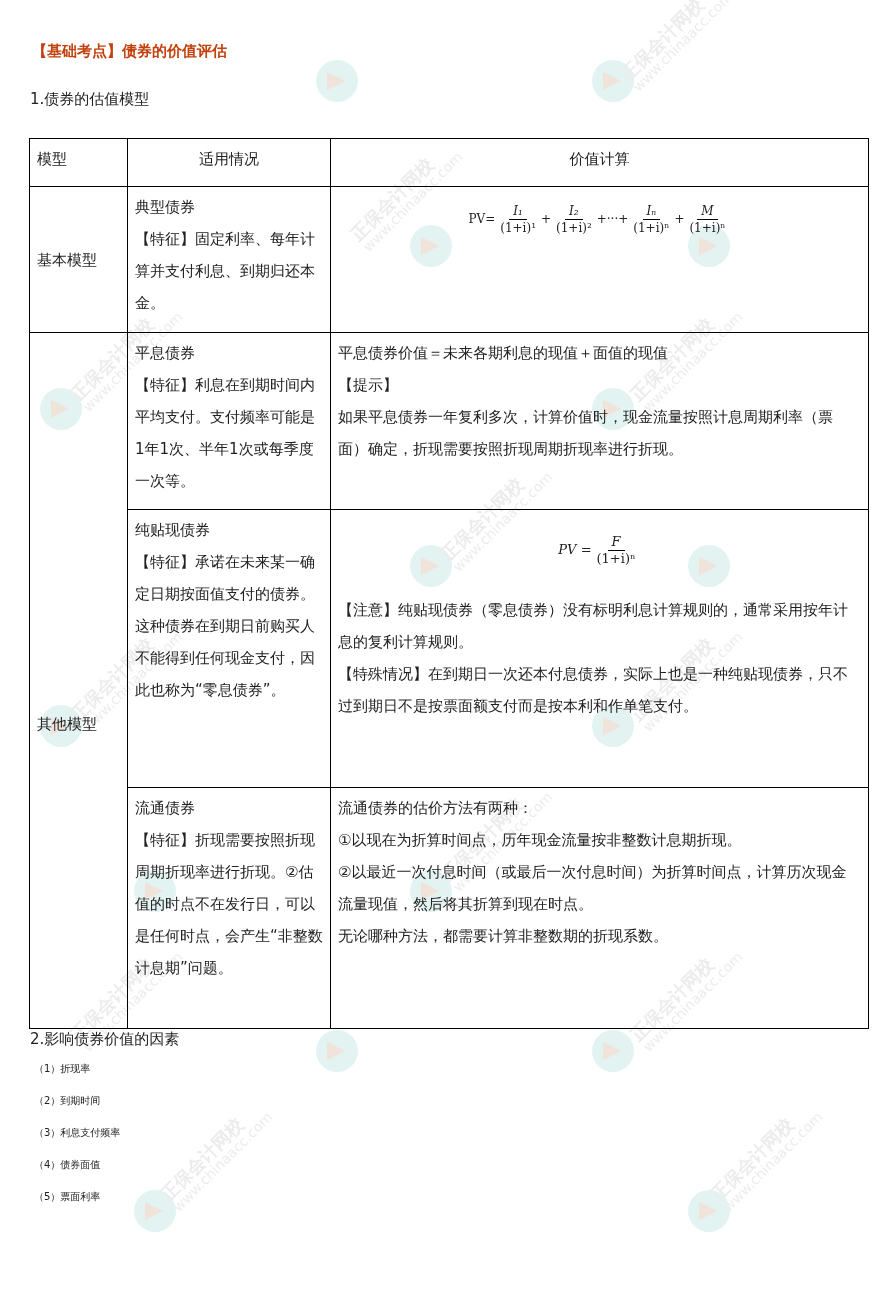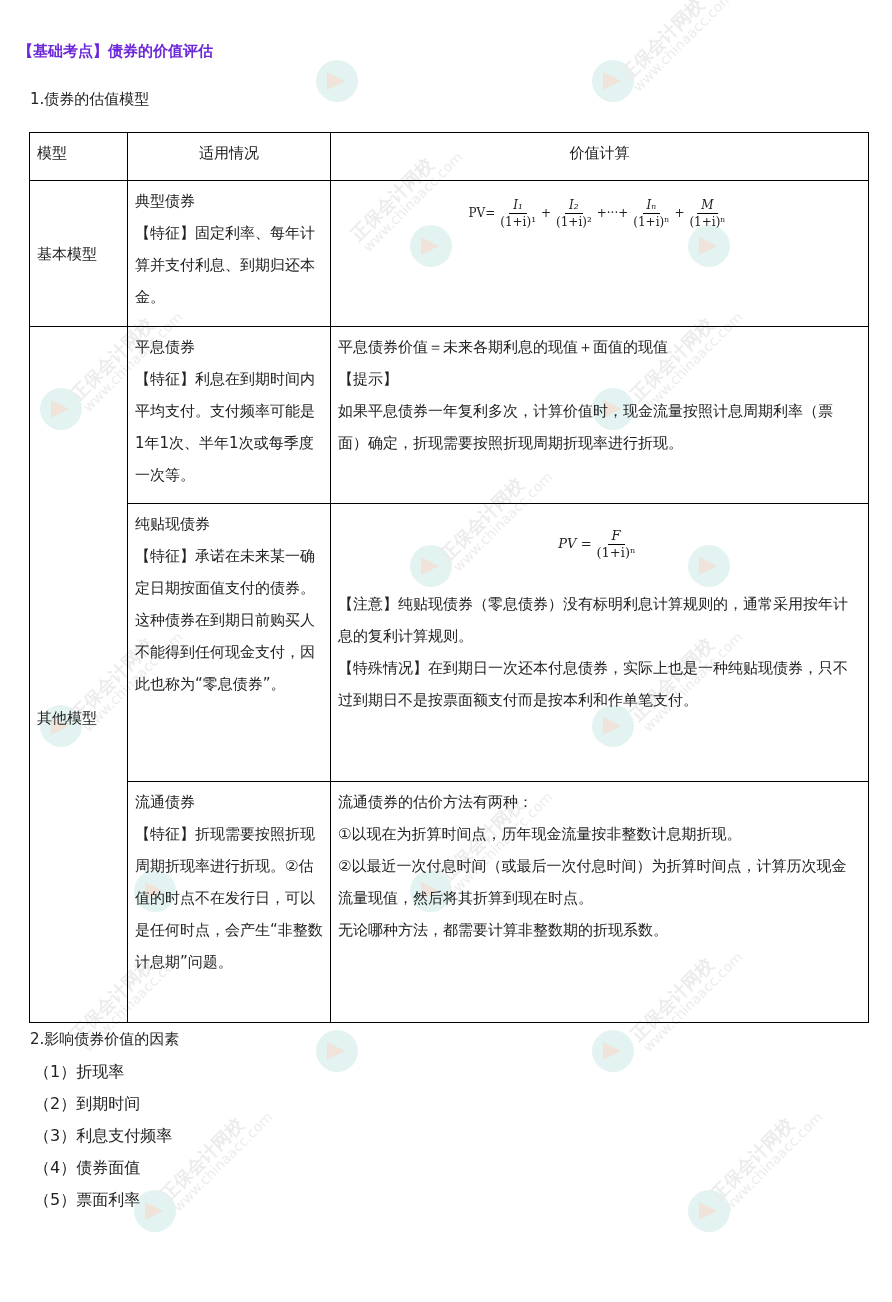--- a/index.html
+++ b/index.html
@@ -4,36 +4,36 @@
 <style>
   html, body { margin:0; padding:0; background:#ffffff; }
   body { width:892px; height:1302px; position:relative; overflow:hidden;
          font-family:"DejaVu Sans", "Liberation Sans", sans-serif; color:#222; }
   .wm { position:absolute; pointer-events:none; }
   .wm-circle { width:42px; height:42px; border-radius:50%; background:#e3f3f1; }
   .wm-circle::after { content:""; position:absolute; left:11px; top:12px; width:0; height:0;
         border-left:18px solid #f5dcd0; border-top:9px solid transparent; border-bottom:9px solid transparent; opacity:.7; }
   .wm-text { transform:rotate(-45deg); color:#ececec; font-size:14px; white-space:nowrap; line-height:16px; }
   .wm-text .big { font-size:18px; font-weight:bold; display:block; }
-  .title { position:absolute; left:18px; top:42px; font-size:15px; font-weight:bold; color:#6d28d9; }
+  .title { position:absolute; left:32px; top:42px; font-size:15px; font-weight:bold; color:#c2410c; }
   .sec { position:absolute; left:30px; font-size:15px; color:#222; }
-  table.main { position:absolute; left:29px; top:132px; width:840px; border-collapse:collapse; }
+  table.main { position:absolute; left:29px; top:138px; width:840px; border-collapse:collapse; }
   table.main td, table.main th { border:1.5px solid #000; vertical-align:top; font-size:15px;
        line-height:32px; font-weight:normal; text-align:left; padding:4px 7px; }
   .c1 { width:83px; }
   .c2 { width:188px; }
   .c3 { }
   .center { text-align:center !important; }
   .vmid { vertical-align:middle !important; }
   .formula { font-family:"DejaVu Serif", "Liberation Serif", serif; font-size:12px;
        display:flex; align-items:center; justify-content:center; height:60px; }
   .frac { display:inline-flex; flex-direction:column; align-items:center; margin:0 3px; }
   .frac .num { font-style:italic; border-bottom:1px solid #000; padding:0 4px; line-height:16px; }
   .frac .den { line-height:16px; padding:0 2px; }
-  .list { position:absolute; left:34px; font-size:16px; }
+  .list { position:absolute; left:34px; font-size:10px; }
 </style>
 </head>
 <body>
 
 <div class="wm wm-circle" style="left:316px;top:60px;"></div>
 <div class="wm wm-circle" style="left:592px;top:60px;"></div>
 <div class="wm wm-circle" style="left:410px;top:225px;"></div>
 <div class="wm wm-circle" style="left:688px;top:225px;"></div>
 <div class="wm wm-circle" style="left:40px;top:388px;"></div>
 <div class="wm wm-circle" style="left:592px;top:388px;"></div>

